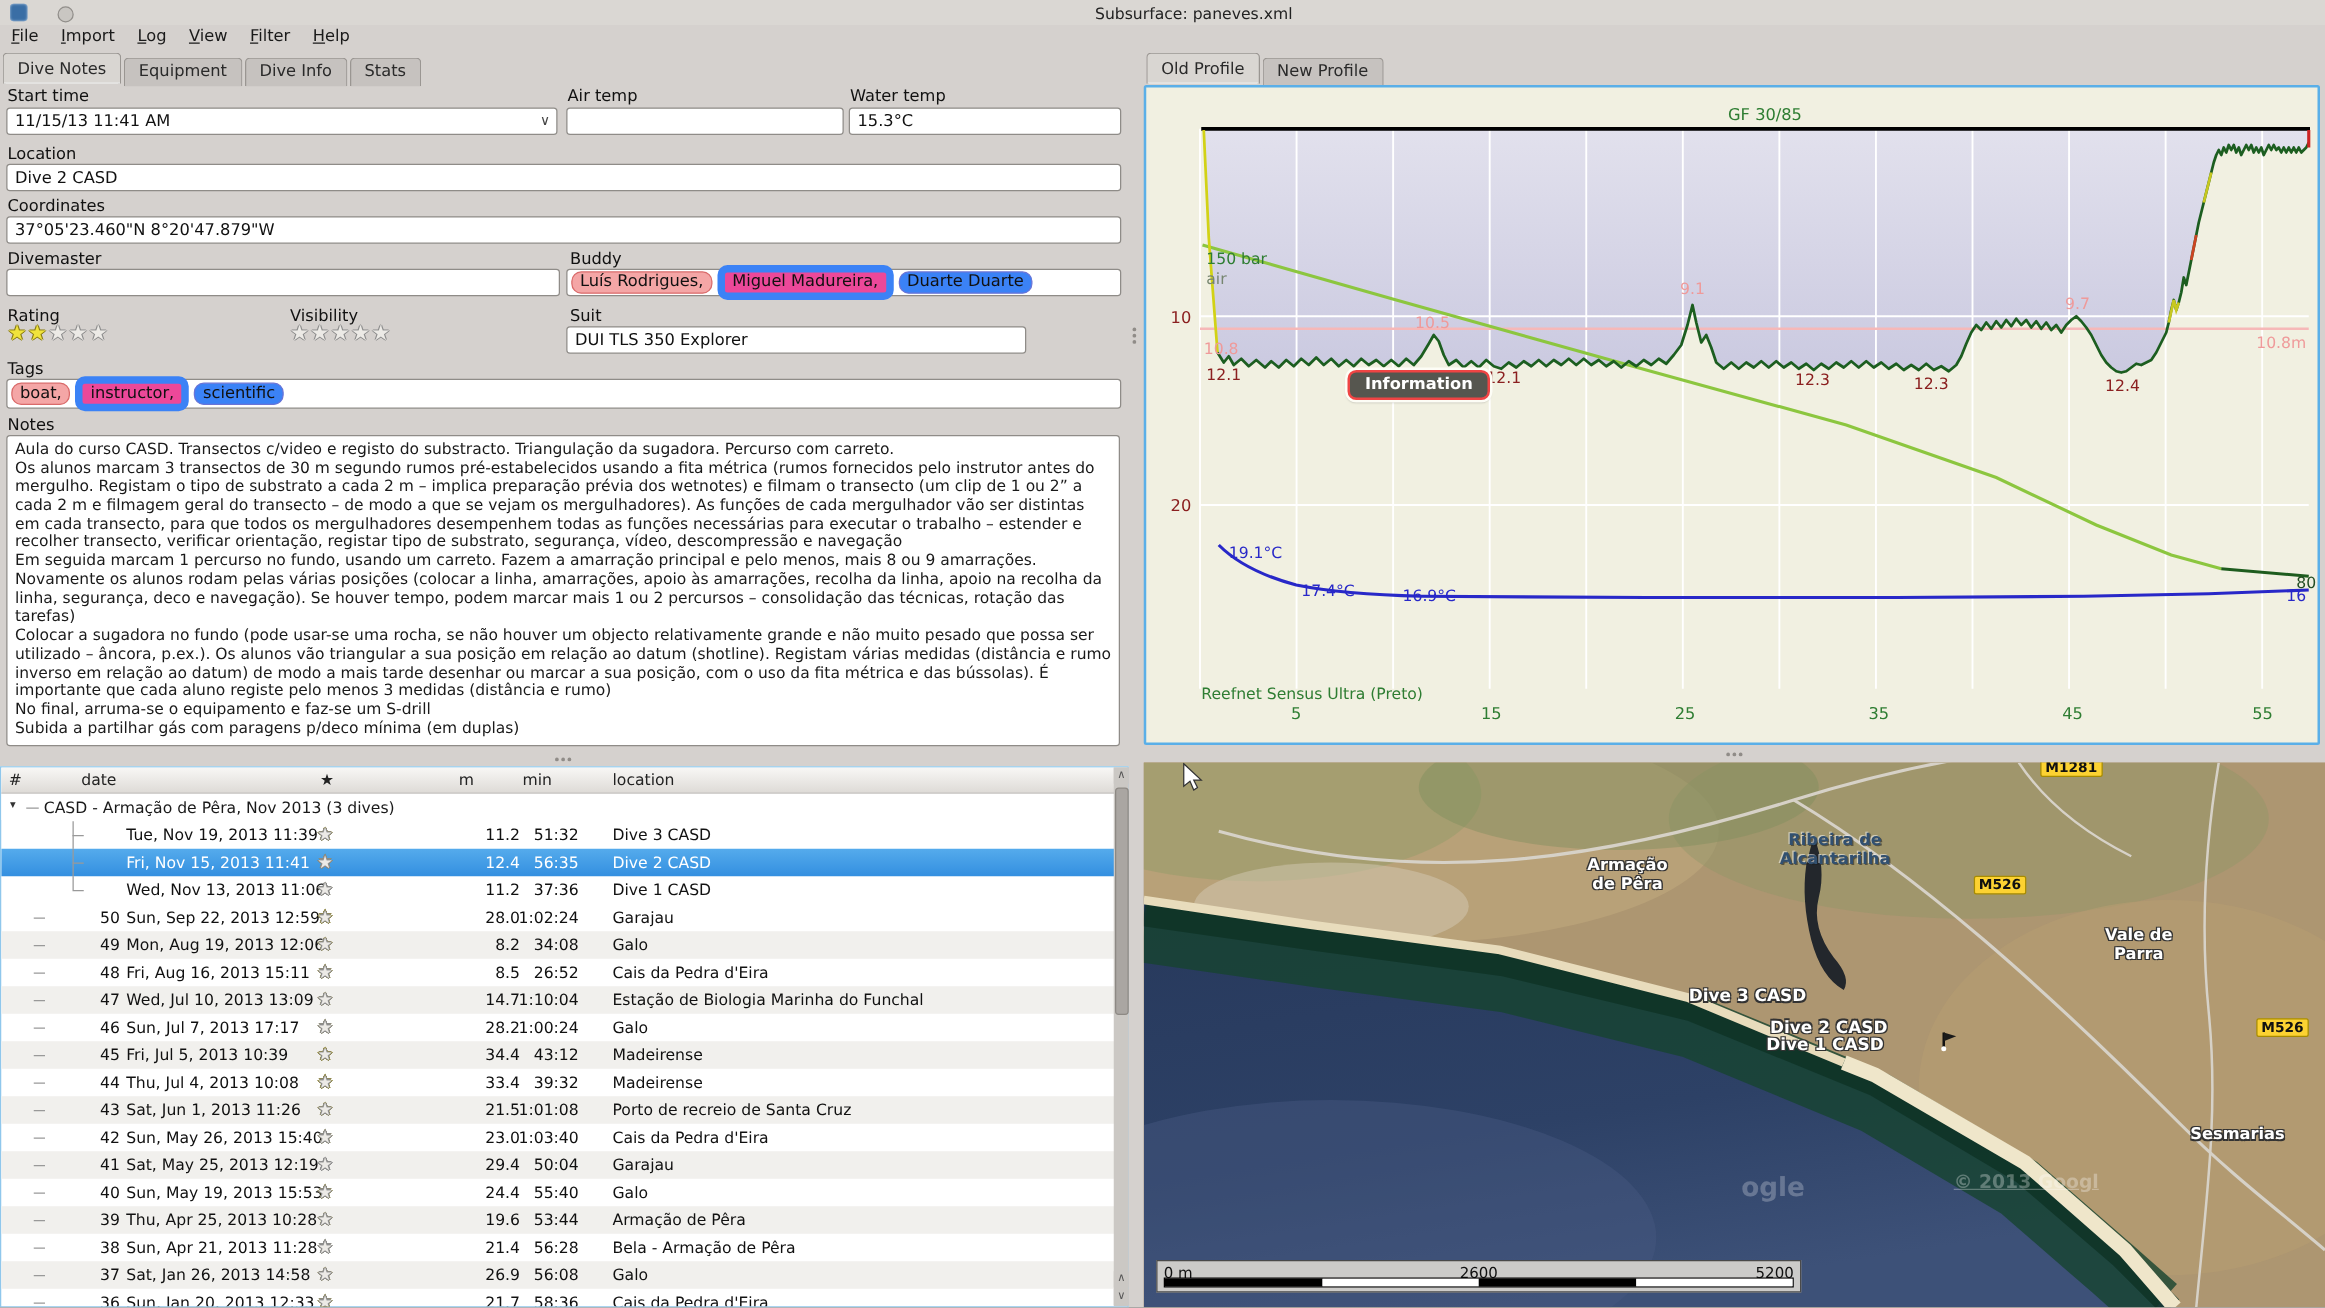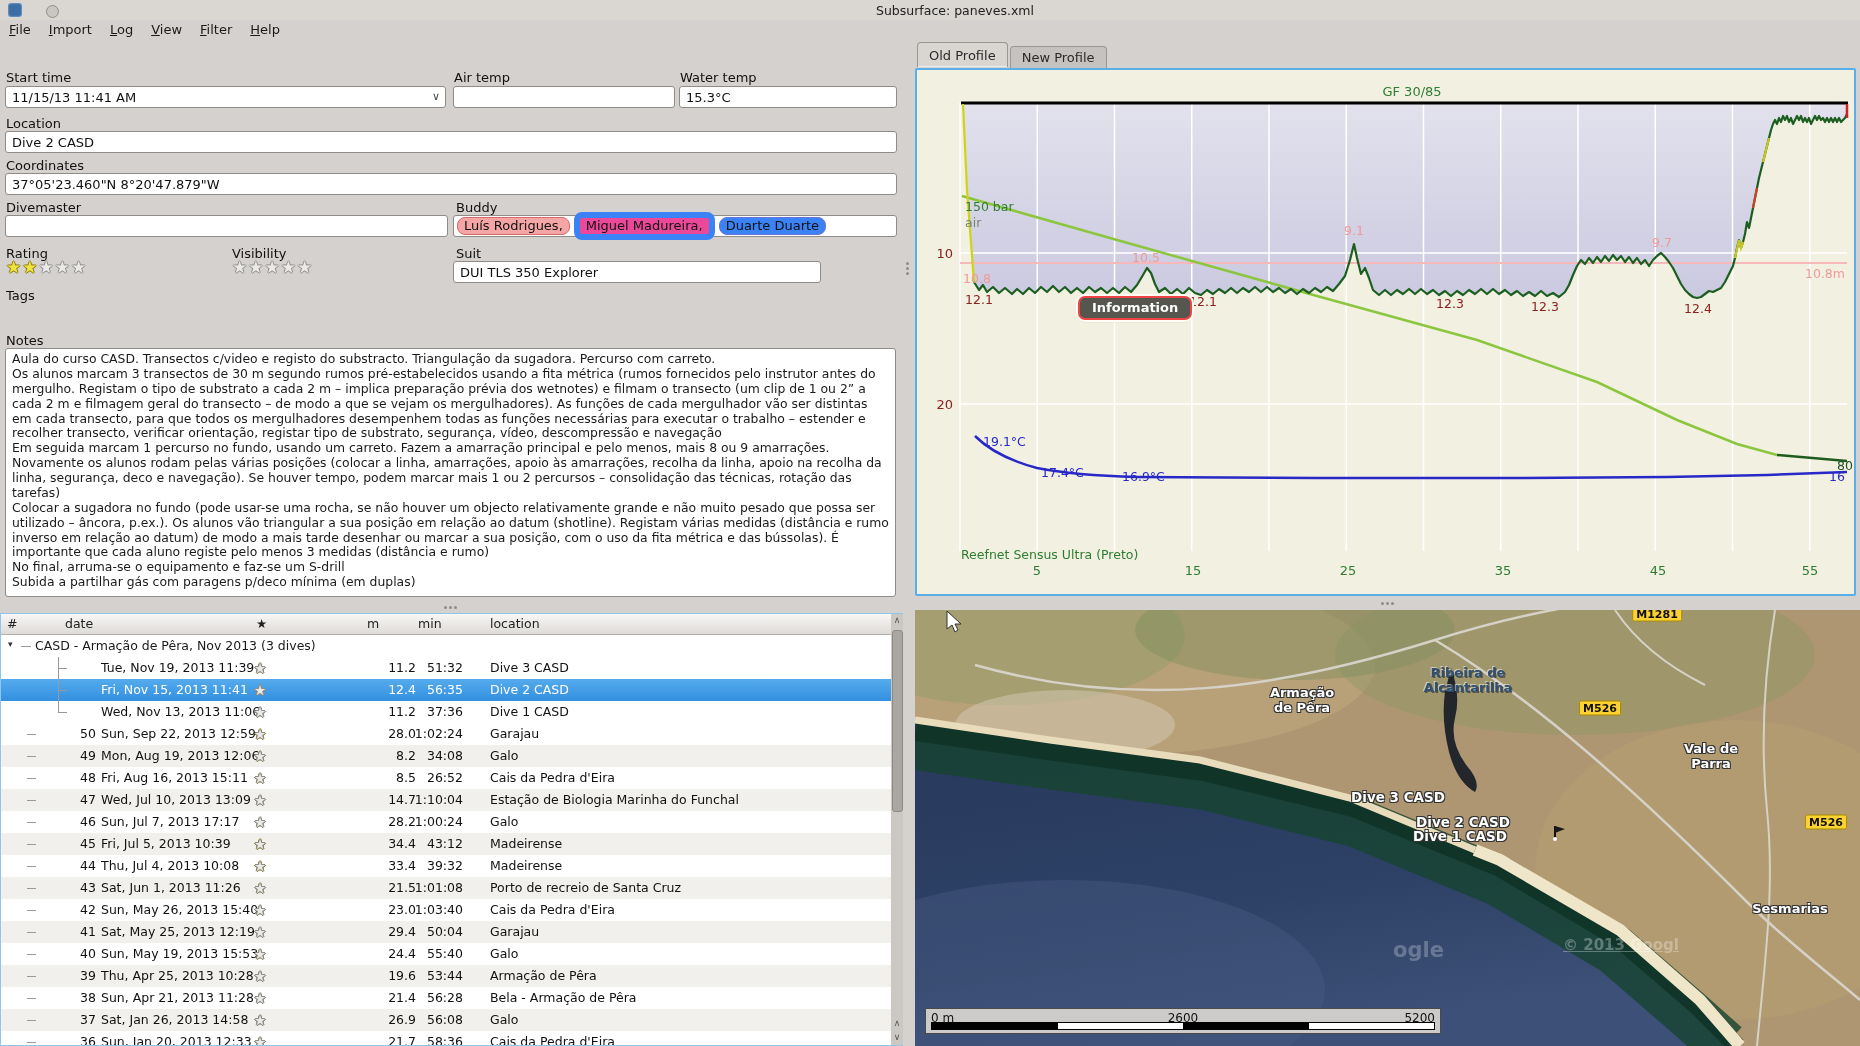--- a/index.html
+++ b/index.html
@@ -95,20 +95,21 @@
 <div id="app">
 
   <div id="titlebar" class="abs">
     <div id="appicon" class="abs"></div>
     <div id="sysicon" class="abs"></div>
     <div id="apptitle" class="abs">Subsurface: paneves.xml</div>
   </div>
 
   <div id="menubar" class="abs"><span class="menuitem">File</span><span class="menuitem">Import</span><span class="menuitem">Log</span><span class="menuitem">View</span><span class="menuitem">Filter</span><span class="menuitem">Help</span></div>
 
+  <div id="lefttabs" class="abs tabrow"><span class="tab active">Dive Notes</span><span class="tab">Equipment</span><span class="tab">Dive Info</span><span class="tab">Stats</span></div>
   <div id="righttabs" class="abs tabrow"><span class="tab active">Old Profile</span><span class="tab">New Profile</span></div>
 
   <div class="abs" style="left:0;top:66px;width:903px;height:547px;">
     <div class="lbl" style="left:6px;top:4px;">Start time</div>
     <input class="field" style="left: 5px; top: 20px; width: 441px;" readonly="" value="11/15/13 11:41 AM">
     <span class="combo-arrow" style="left:432px;top:24px;">∨</span>
     <div class="lbl" style="left:454px;top:4px;">Air temp</div>
     <input class="field" style="left: 453px; top: 20px; width: 222px;" readonly="" value="">
     <div class="lbl" style="left:680px;top:4px;">Water temp</div>
     <input class="field" style="left: 679px; top: 20px; width: 218px;" readonly="" value="15.3°C">
@@ -129,20 +130,25 @@
       </div>
 
     <div class="lbl" style="left:6px;top:180px;">Rating</div>
     <div class="abs" style="left:6px;top:193px;" id="ratingstars"><span class="st f">★</span><span class="st f">★</span><span class="st e">★</span><span class="st e">★</span><span class="st e">★</span></div>
     <div class="lbl" style="left:232px;top:180px;">Visibility</div>
     <div class="abs" style="left:232px;top:193px;" id="visstars"><span class="st e">★</span><span class="st e">★</span><span class="st e">★</span><span class="st e">★</span><span class="st e">★</span></div>
     <div class="lbl" style="left:456px;top:180px;">Suit</div>
     <input class="field" style="left: 453px; top: 195px; width: 368px;" readonly="" value="DUI TLS 350 Explorer">
 
     <div class="lbl" style="left:6px;top:222px;">Tags</div>
+    <div class="field chiprow" style="left:5px;top:237px;width:892px;height:24px;justify-content:flex-start;" id="tagchips">
+        <span class="chip pink">boat,</span>
+        <span class="chip green">instructor,</span>
+        <span class="chip blue">scientific</span>
+      </div>
 
     <div class="lbl" style="left:6px;top:267px;">Notes</div>
     <div id="notesbox" class="abs" style="top:282px;height:249px;">Aula do curso CASD. Transectos c/video e registo do substracto. Triangulação da sugadora. Percurso com carreto.
 Os alunos marcam 3 transectos de 30 m segundo rumos pré-estabelecidos usando a fita métrica (rumos fornecidos pelo instrutor antes do mergulho. Registam o tipo de substrato a cada 2 m – implica preparação prévia dos wetnotes) e filmam o transecto (um clip de 1 ou 2” a cada 2 m e filmagem geral do transecto – de modo a que se vejam os mergulhadores). As funções de cada mergulhador vão ser distintas em cada transecto, para que todos os mergulhadores desempenhem todas as funções necessárias para executar o trabalho – estender e recolher transecto, verificar orientação, registar tipo de substrato, segurança, vídeo, descompressão e navegação
 Em seguida marcam 1 percurso no fundo, usando um carreto. Fazem a amarração principal e pelo menos, mais 8 ou 9 amarrações.
 Novamente os alunos rodam pelas várias posições (colocar a linha, amarrações, apoio às amarrações, recolha da linha, apoio na recolha da linha, segurança, deco e navegação). Se houver tempo, podem marcar mais 1 ou 2 percursos – consolidação das técnicas, rotação das tarefas)
 Colocar a sugadora no fundo (pode usar-se uma rocha, se não houver um objecto relativamente grande e não muito pesado que possa ser utilizado – âncora, p.ex.). Os alunos vão triangular a sua posição em relação ao datum (shotline). Registam várias medidas (distância e rumo inverso em relação ao datum) de modo a mais tarde desenhar ou marcar a sua posição, com o uso da fita métrica e das bússolas). É importante que cada aluno registe pelo menos 3 medidas (distância e rumo)
 No final, arruma-se o equipamento e faz-se um S-drill
 Subida a partilhar gás com paragens p/deco mínima (em duplas)</div>
 

